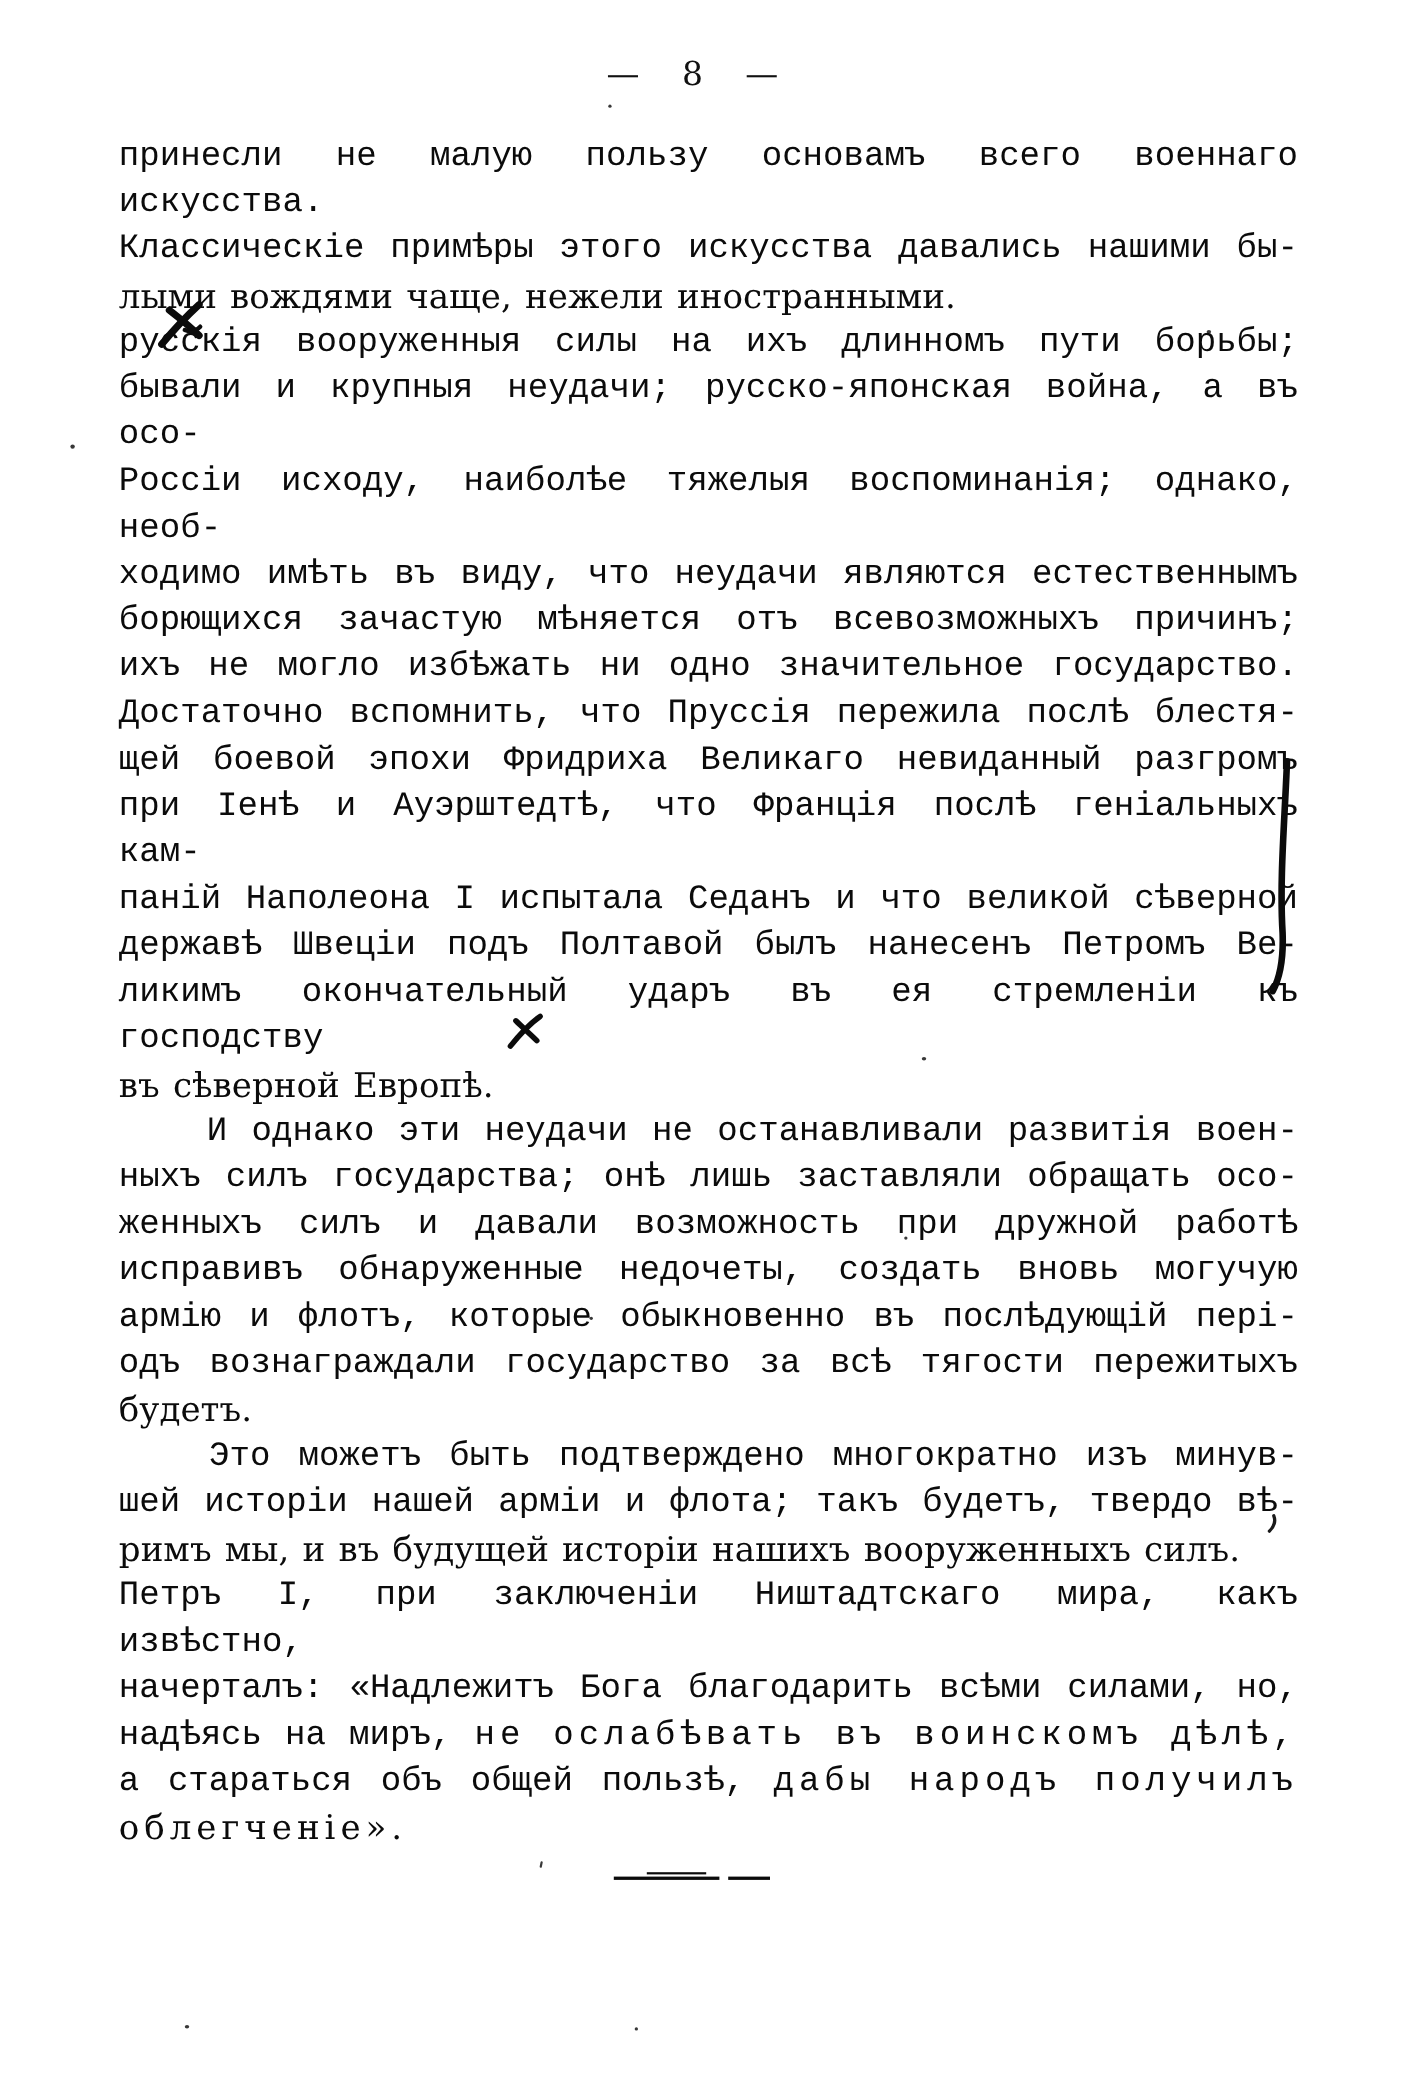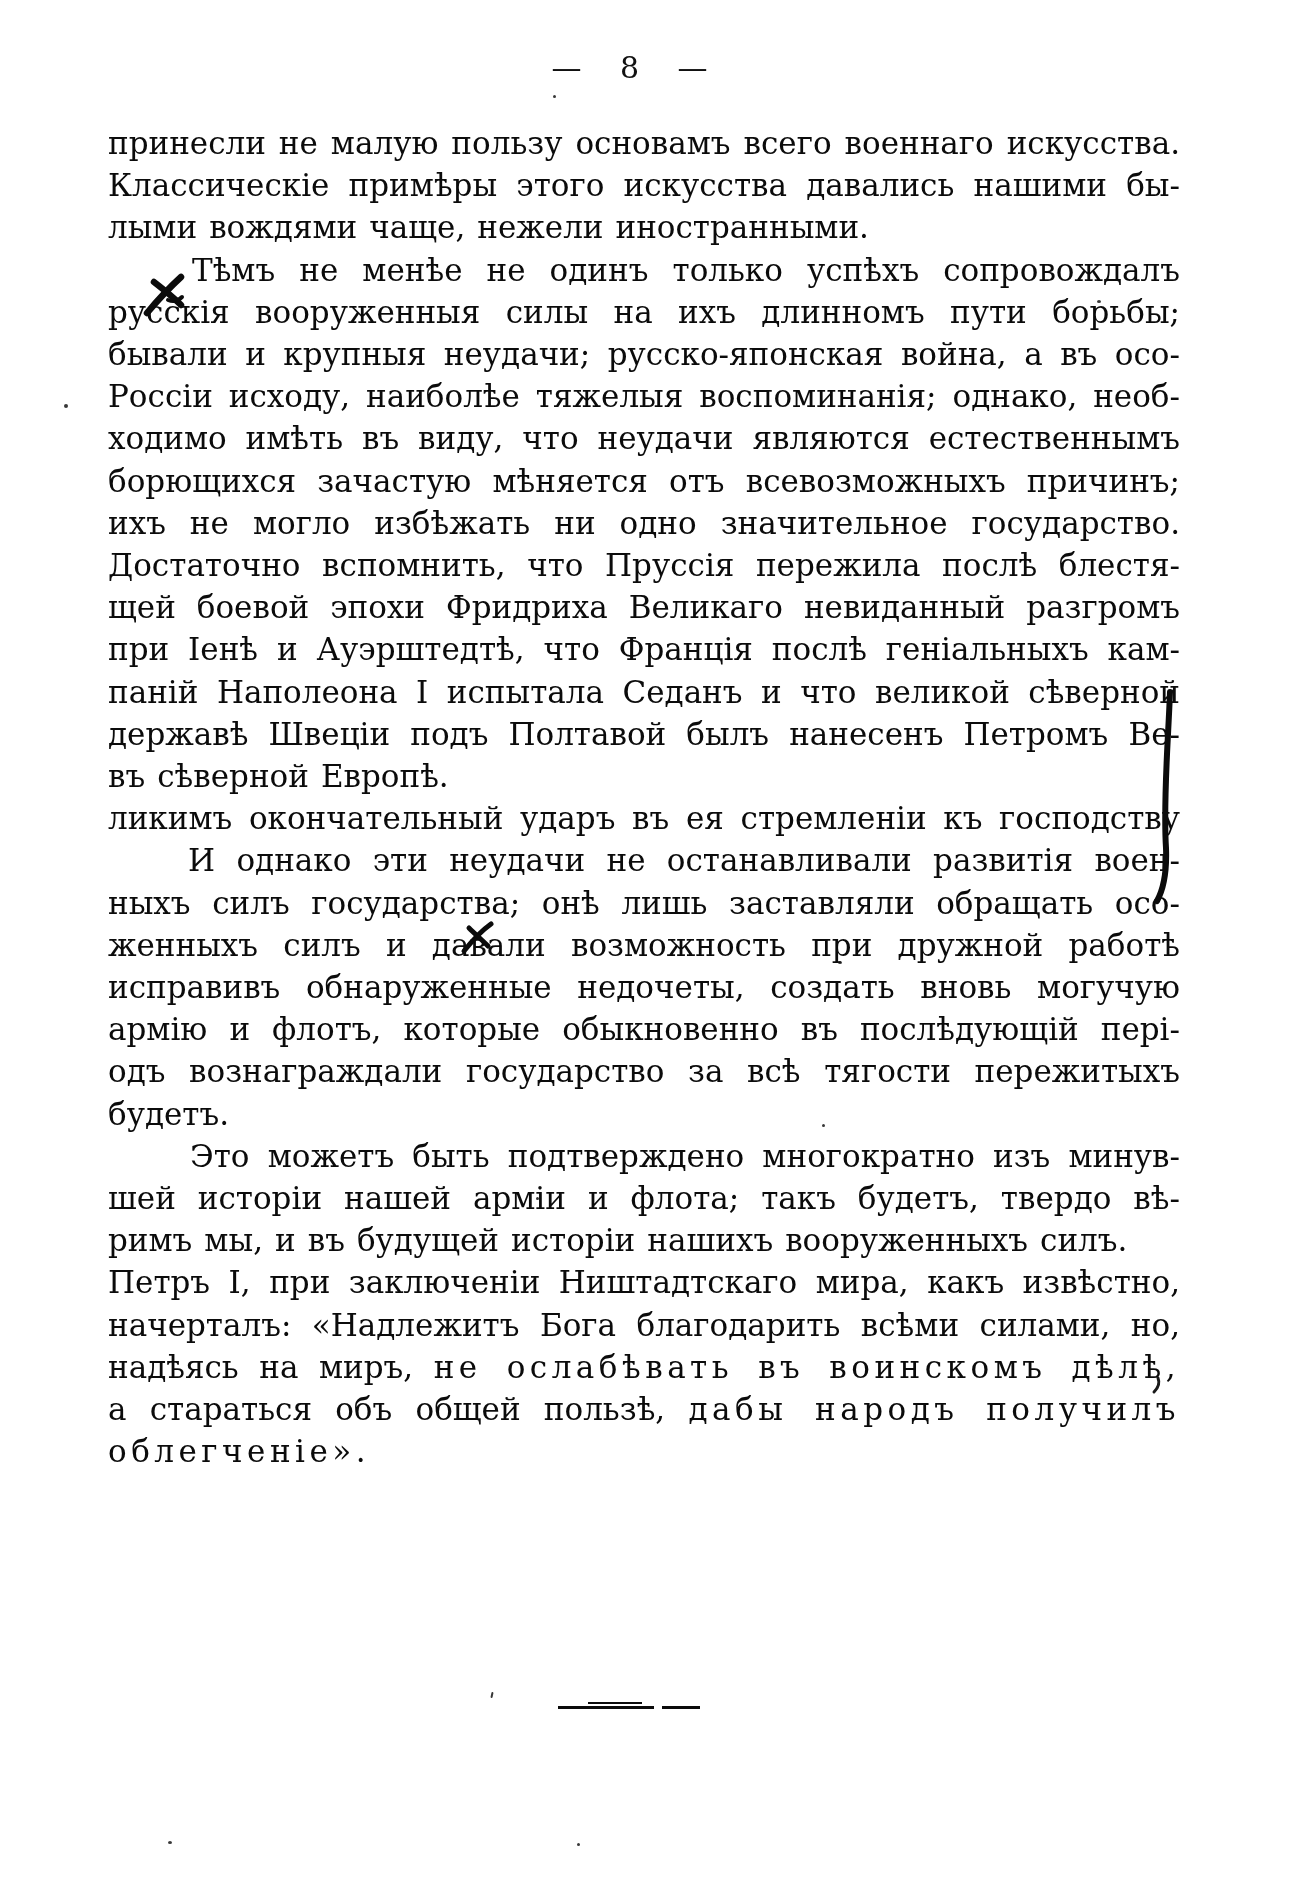--- a/index.html
+++ b/index.html
@@ -15,21 +15,21 @@
     text-align:center;font-size:30px;letter-spacing:1px;
     word-spacing:0.9em;color:#111;
   }
   .text-block{
     position:absolute;left:108px;top:122px;width:1072px;
     font-size:31px;line-height:42.2px;word-spacing:0.07em;
     color:#0b0b0b;
   }
   .para{margin:0;}
   .line{text-align:left;white-space:normal;}
-  .line.j{text-align:justify;text-align-last:justify;}
+  .line.j{text-align:justify;text-align-last:justify;font-family:Liberation Mono, monospace;}
   .sp{letter-spacing:0.145em;margin-top:38px;}
   
   .annot{position:absolute;left:0;top:0;pointer-events:none;}
   
   .rule-a{position:absolute;left:558px;top:1706px;width:96px;height:3px;background:#0b0b0b;}
   .rule-b{position:absolute;left:662px;top:1706px;width:38px;height:3px;background:#0b0b0b;}
   .rule-c{position:absolute;left:588px;top:1702px;width:54px;height:2px;background:#0b0b0b;}
   
   .speck{position:absolute;background:#151515;border-radius:50%;opacity:.85;}
   .s1{left:553px;top:95px;width:3px;height:3px;}
@@ -49,34 +49,33 @@
 
   <div class="page-header">— 8 —</div>
 
   <div class="text-block">
       <div class="para">
         <div class="line j"><span>принесли не малую пользу основамъ всего военнаго искусства.</span></div>
         <div class="line j"><span>Классическіе примѣры этого искусства давались нашими бы-</span></div>
         <div class="line"><span>лыми вождями чаще, нежели иностранными.</span></div>
       </div>
       <div class="para">
-        <div class="line j" style="text-indent: 84px;"><span>Тѣмъ не менѣе не одинъ только успѣхъ сопровождалъ</span></div>
         <div class="line j"><span>русскія вооруженныя силы на ихъ длинномъ пути борьбы;</span></div>
         <div class="line j"><span>бывали и крупныя неудачи; русско-японская война, а въ осо-</span></div>
         <div class="line j"><span>Россіи исходу, наиболѣе тяжелыя воспоминанія; однако, необ-</span></div>
         <div class="line j"><span>ходимо имѣть въ виду, что неудачи являются естественнымъ</span></div>
         <div class="line j"><span>борющихся зачастую мѣняется отъ всевозможныхъ причинъ;</span></div>
         <div class="line j"><span>ихъ не могло избѣжать ни одно значительное государство.</span></div>
         <div class="line j"><span>Достаточно вспомнить, что Пруссія пережила послѣ блестя-</span></div>
         <div class="line j"><span>щей боевой эпохи Фридриха Великаго невиданный разгромъ</span></div>
         <div class="line j"><span>при Іенѣ и Ауэрштедтѣ, что Франція послѣ геніальныхъ кам-</span></div>
         <div class="line j"><span>паній Наполеона I испытала Седанъ и что великой сѣверной</span></div>
         <div class="line j"><span>державѣ Швеціи подъ Полтавой былъ нанесенъ Петромъ Ве-</span></div>
+        <div class="line j"><span>ликимъ окончательный ударъ въ ея стремленіи къ господству</span></div>
         <div class="line"><span>въ сѣверной Европѣ.</span></div>
-        <div class="line j"><span>ликимъ окончательный ударъ въ ея стремленіи къ господству</span></div>
       </div>
       <div class="para">
         <div class="line j" style="text-indent: 80px;"><span>И однако эти неудачи не останавливали развитія воен-</span></div>
         <div class="line j"><span>ныхъ силъ государства; онѣ лишь заставляли обращать осо-</span></div>
         <div class="line j"><span>женныхъ силъ и давали возможность при дружной работѣ</span></div>
         <div class="line j"><span>исправивъ обнаруженные недочеты, создать вновь могучую</span></div>
         <div class="line j"><span>армію и флотъ, которые обыкновенно въ послѣдующій пері-</span></div>
         <div class="line j"><span>одъ вознаграждали государство за всѣ тягости пережитыхъ</span></div>
         <div class="line"><span>будетъ.</span></div>
       </div>

